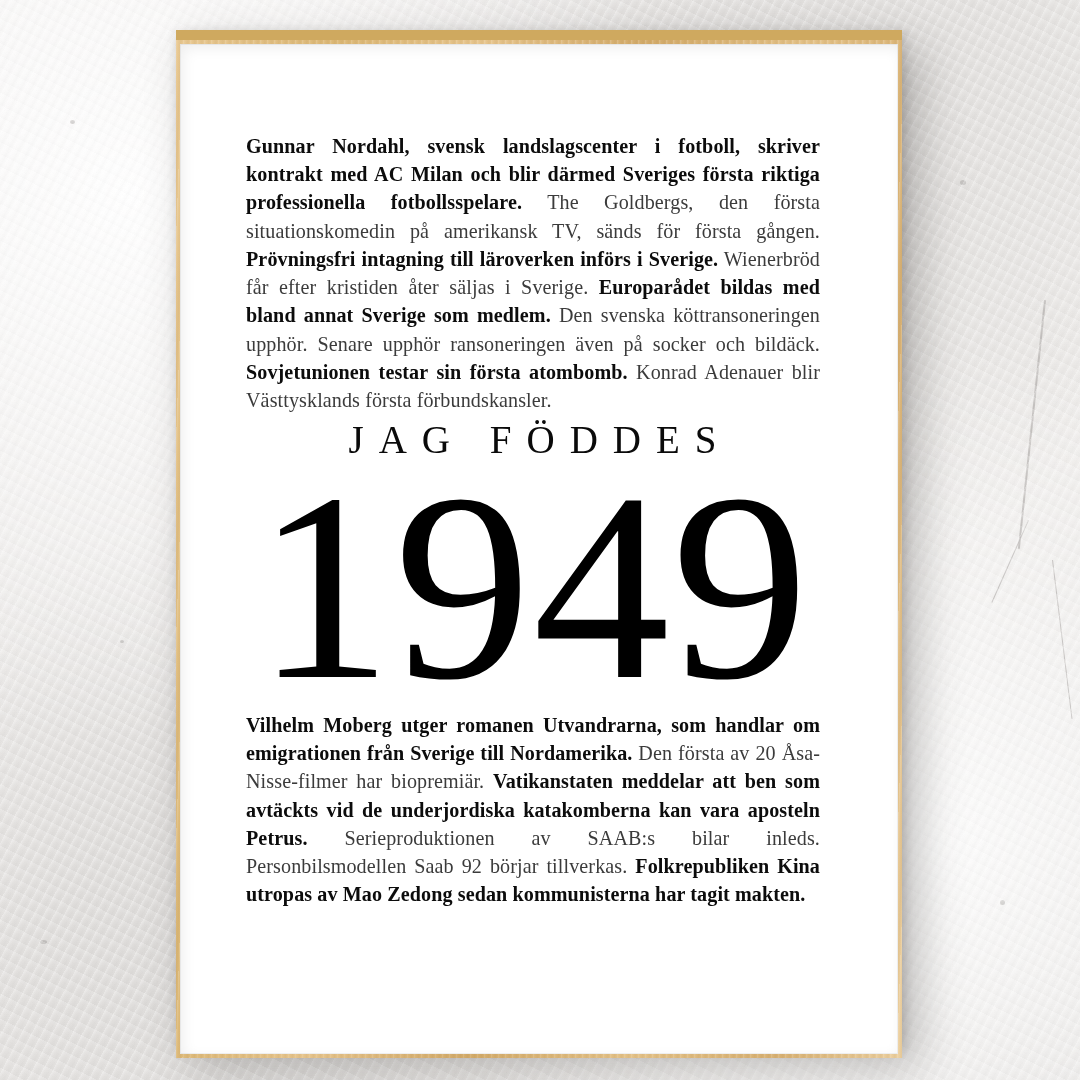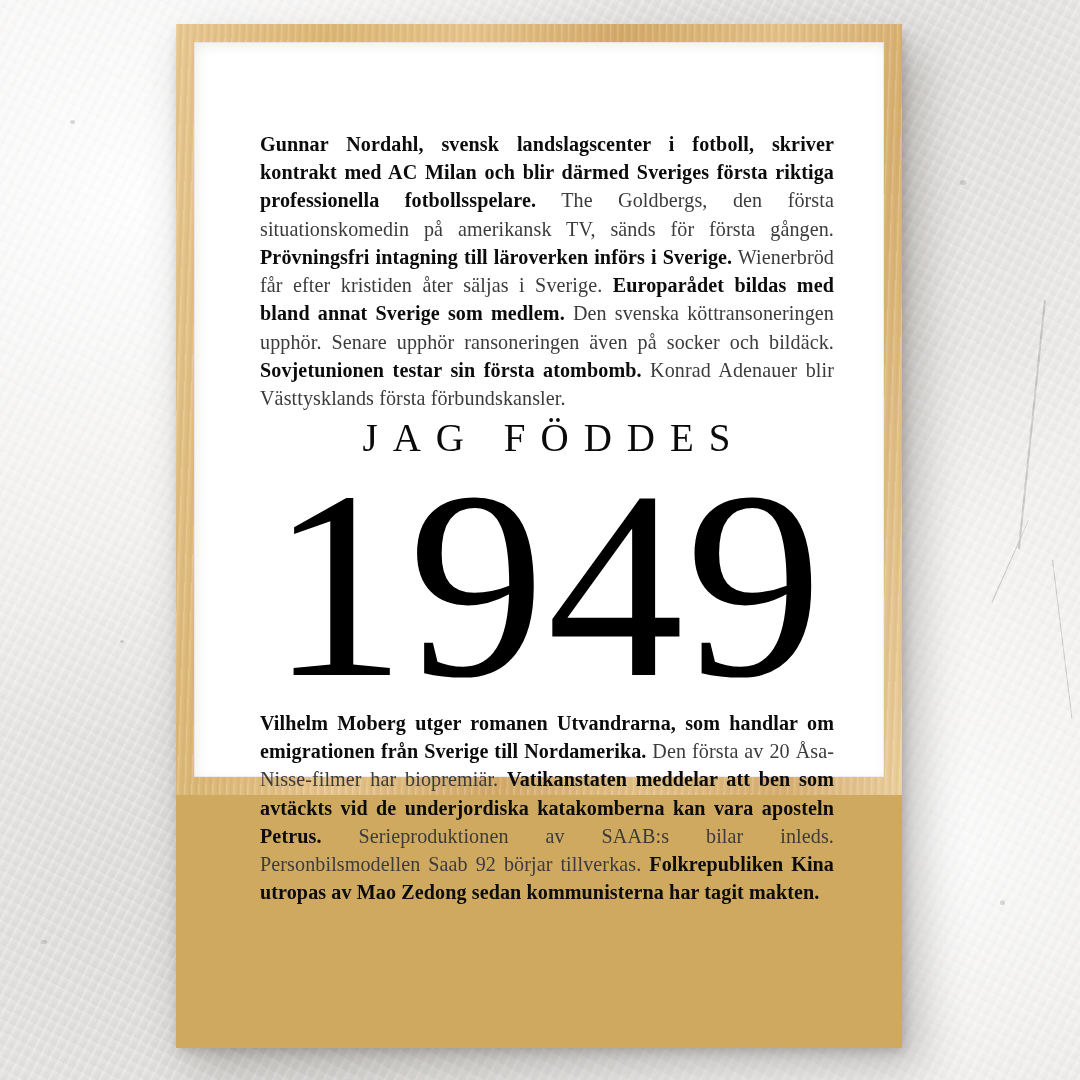--- a/index.html
+++ b/index.html
@@ -54,25 +54,25 @@
     left: 176px;
     top: 30px;
     width: 726px;
     height: 1018px;
     box-shadow: 16px 18px 42px rgba(60,56,52,0.30), 2px 3px 10px rgba(60,56,52,0.22);
     background: #cfa95f;
   }
   .frame {
     position: absolute;
     left: 176px;
-    top: 24px;
+    top: 40px;
     width: 726px;
-    height: 771px;
+    height: 1018px;
     box-sizing: border-box;
-    padding: 18px;
+    padding: 4px;
     background:
       linear-gradient(100deg, #e9c993 0%, #dcb876 18%, #e7c58d 34%, #d3ab6a 52%, #e4c288 70%, #d8b173 86%, #ecd0a0 100%);
   }
   .frame:before {
     content: "";
     position: absolute;
     inset: 0;
     background:
       repeating-linear-gradient(92deg, rgba(255,255,255,0.18) 0px, rgba(255,255,255,0) 2px, rgba(120,85,35,0.07) 5px, rgba(255,255,255,0) 7px);
     pointer-events: none;

